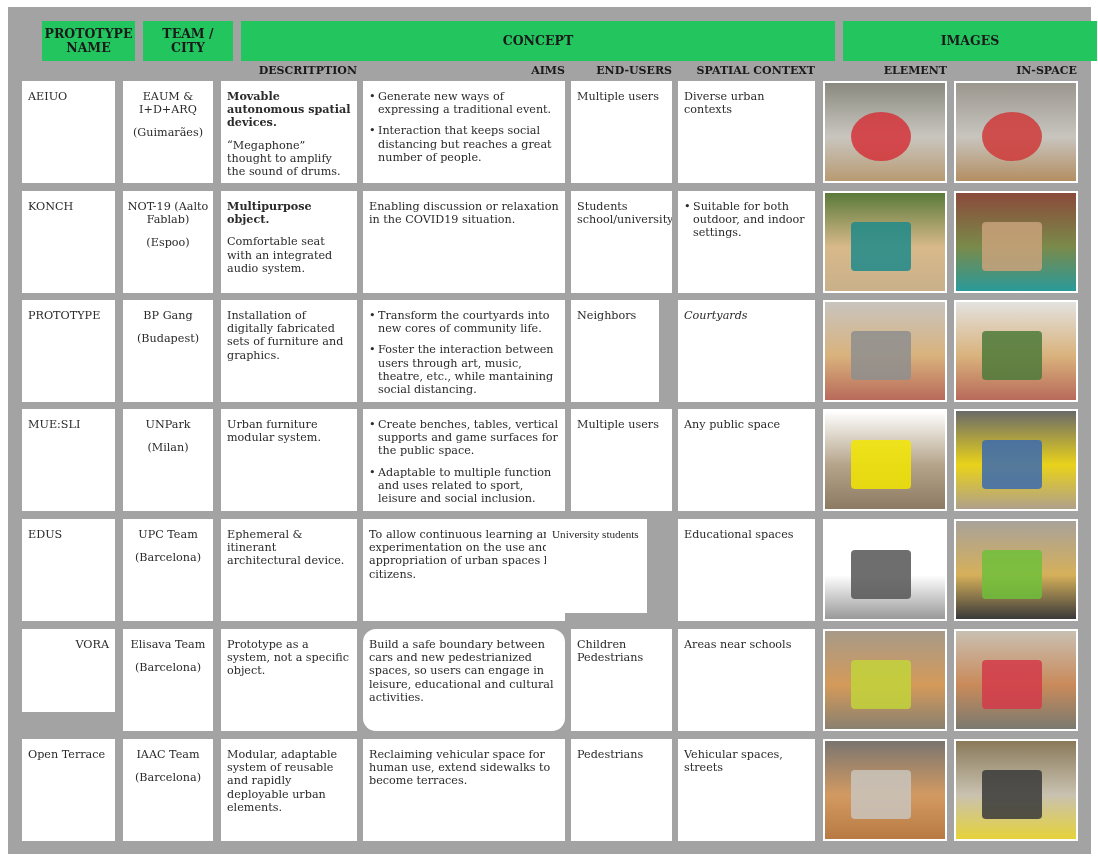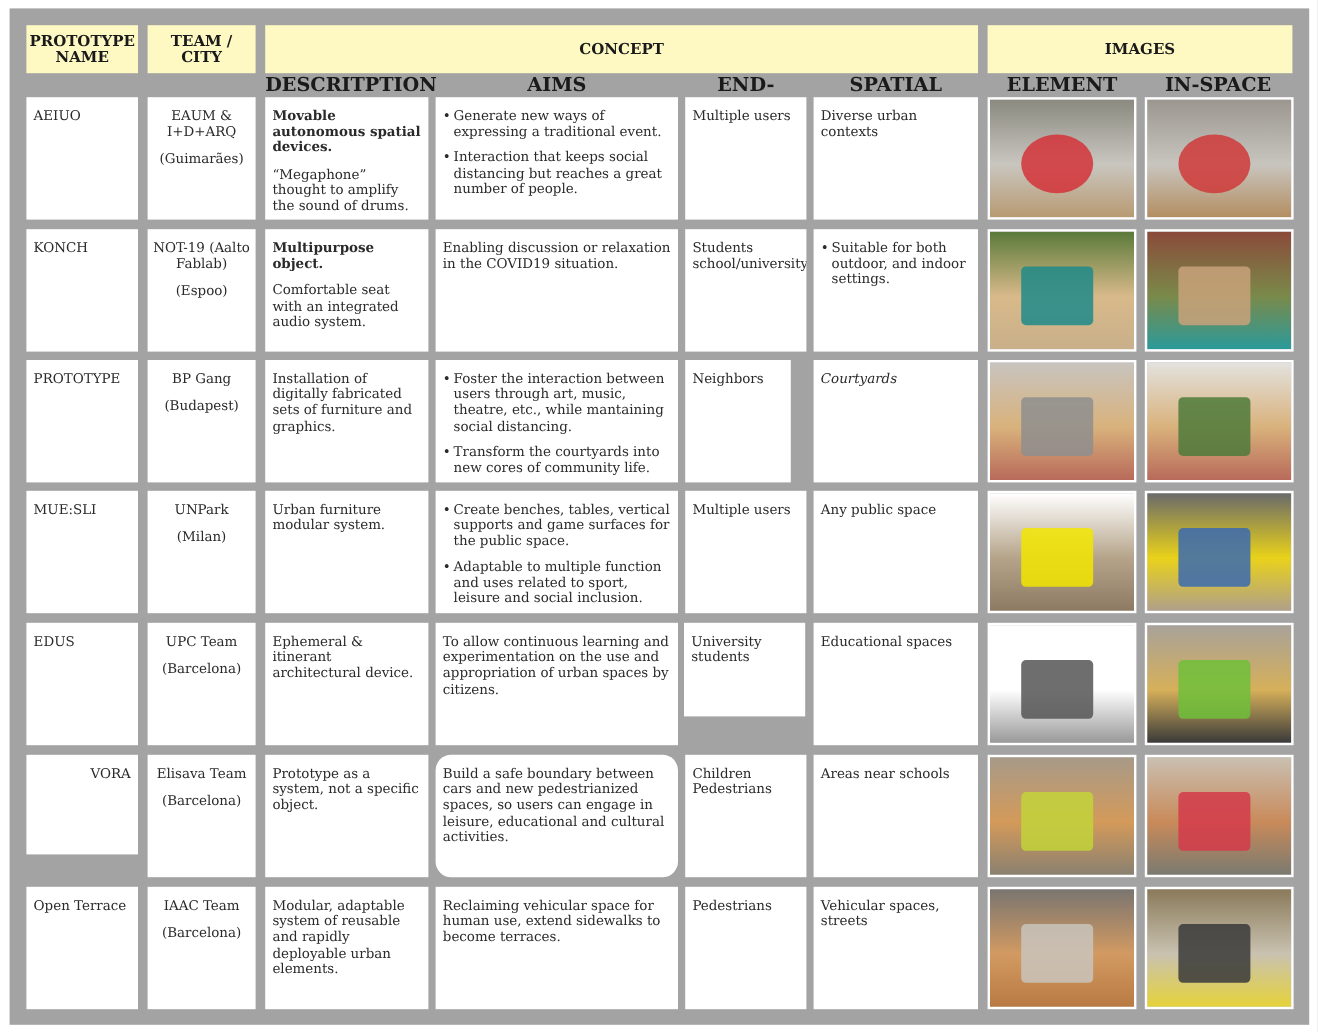--- a/index.html
+++ b/index.html
@@ -10,27 +10,27 @@
     position: absolute; left: 8px; top: 7px; width: 1083px; height: 847px;
     background: #a3a3a3;
   }
   .cell {
     position: absolute; background: #ffffff;
     font-size: 11.2px; line-height: 13.2px; color: #2a2a2a;
     padding: 9px 6px 4px 6px;
     overflow: hidden;
   }
   .hdr {
-    position: absolute; background: #fef9c3;
+    position: absolute; background: #22c55e;
     display: flex; align-items: center; justify-content: center;
-    text-align: center; font-weight: bold; font-size: 12.5px; line-height: 14px; color: #1a1a1a;
+    text-align: center; font-weight: bold; font-size: 12.5px; line-height: 14px; color: #1a1a1a; margin-left: 20px;
   }
   .sub {
-    position: absolute; font-weight: bold; font-size: 16px; color: #1a1a1a;
-    text-align: center; top: 61px; height: 20px; line-height: 20px;
+    position: absolute; font-weight: bold; font-size: 11px; color: #1a1a1a;
+    text-align: right; top: 61px; height: 20px; line-height: 20px;
   }
   .center { text-align: center; }
   .bold { font-weight: bold; }
   .para { margin-bottom: 9px; }
   .bullet { position: relative; padding-left: 9px; margin-bottom: 8px; }
   .bullet::before { content: "•"; position: absolute; left: 0; top: 0; }
 
   .img {
     position: absolute; border: 2px solid #ffffff; overflow: hidden;
   }
@@ -109,22 +109,22 @@
       </div>
     <div class="cell" style="left:22px;top:300px;width:93px;height:102px;"><span>PROTOTYPE</span></div>
     <div class="cell center" style="left:123px;top:300px;width:90px;height:102px;padding-left:3px;padding-right:3px;">
       <div class="para" style="margin-bottom:10px;">BP Gang</div>
       <div>(Budapest)</div>
     </div>
     <div class="cell" style="left:221px;top:300px;width:136px;height:102px;">
       <div>Installation of digitally fabricated sets of furniture and graphics.</div>
     </div>
     <div class="cell" style="left:363px;top:300px;width:202px;height:102px;">
+      <div class="bullet">Transform the courtyards into new cores of community life.</div>
       <div class="bullet">Foster the interaction between users through art, music, theatre, etc., while mantaining social distancing.</div>
-      <div class="bullet">Transform the courtyards into new cores of community life.</div>
     </div>
     <div class="cell" style="left:571px;top:300px;width:88px;height:102px;"><span>Neighbors</span></div>
     <div class="cell" style="left:678px;top:300px;width:137px;height:102px;font-style:italic;">
       <div>Courtyards</div>
     </div>
     <div class="img" style="left:823px;top:300px;width:124px;height:102px;background:linear-gradient(180deg, #c8c4bf 0%, #d9b27c 55%, #b86a5a 100%);">
         <div class="ph" style="left:22%;top:30%;width:50%;height:50%;background:#8e8e8e;opacity:0.85;border-radius:4px;"></div>
       </div>
     <div class="img" style="left:954px;top:300px;width:124px;height:102px;background:linear-gradient(180deg, #e3e2df 0%, #d9b27c 55%, #b86a5a 100%);">
         <div class="ph" style="left:22%;top:30%;width:50%;height:50%;background:#4e7a3a;opacity:0.85;border-radius:4px;"></div>
@@ -155,21 +155,21 @@
     <div class="cell center" style="left:123px;top:519px;width:90px;height:102px;padding-left:3px;padding-right:3px;">
       <div class="para" style="margin-bottom:10px;">UPC Team</div>
       <div>(Barcelona)</div>
     </div>
     <div class="cell" style="left:221px;top:519px;width:136px;height:102px;">
       <div>Ephemeral &amp; itinerant architectural device.</div>
     </div>
     <div class="cell" style="left:363px;top:519px;width:202px;height:102px;">
       <div>To allow continuous learning and experimentation on the use and appropriation of urban spaces by citizens.</div>
     </div>
-    <div class="cell" style="left:570px;top:519px;width:101px;height:78px;"><span>University students</span></div>
+    <div class="cell" style="left:546px;top:519px;width:101px;height:94px;font-family:Liberation Serif, serif;"><span>University students</span></div>
     <div class="cell" style="left:678px;top:519px;width:137px;height:102px;">
       <div>Educational spaces</div>
     </div>
     <div class="img" style="left:823px;top:519px;width:124px;height:102px;background:linear-gradient(180deg, #ffffff 0%, #ffffff 55%, #999999 100%);">
         <div class="ph" style="left:22%;top:30%;width:50%;height:50%;background:#555555;opacity:0.85;border-radius:4px;"></div>
       </div>
     <div class="img" style="left:954px;top:519px;width:124px;height:102px;background:linear-gradient(180deg, #a8a29a 0%, #d6b05a 55%, #3a3a3a 100%);">
         <div class="ph" style="left:22%;top:30%;width:50%;height:50%;background:#6fbf3a;opacity:0.85;border-radius:4px;"></div>
       </div>
     <div class="cell" style="left:22px;top:629px;width:93px;height:83px;text-align:right;"><span>VORA</span></div>

